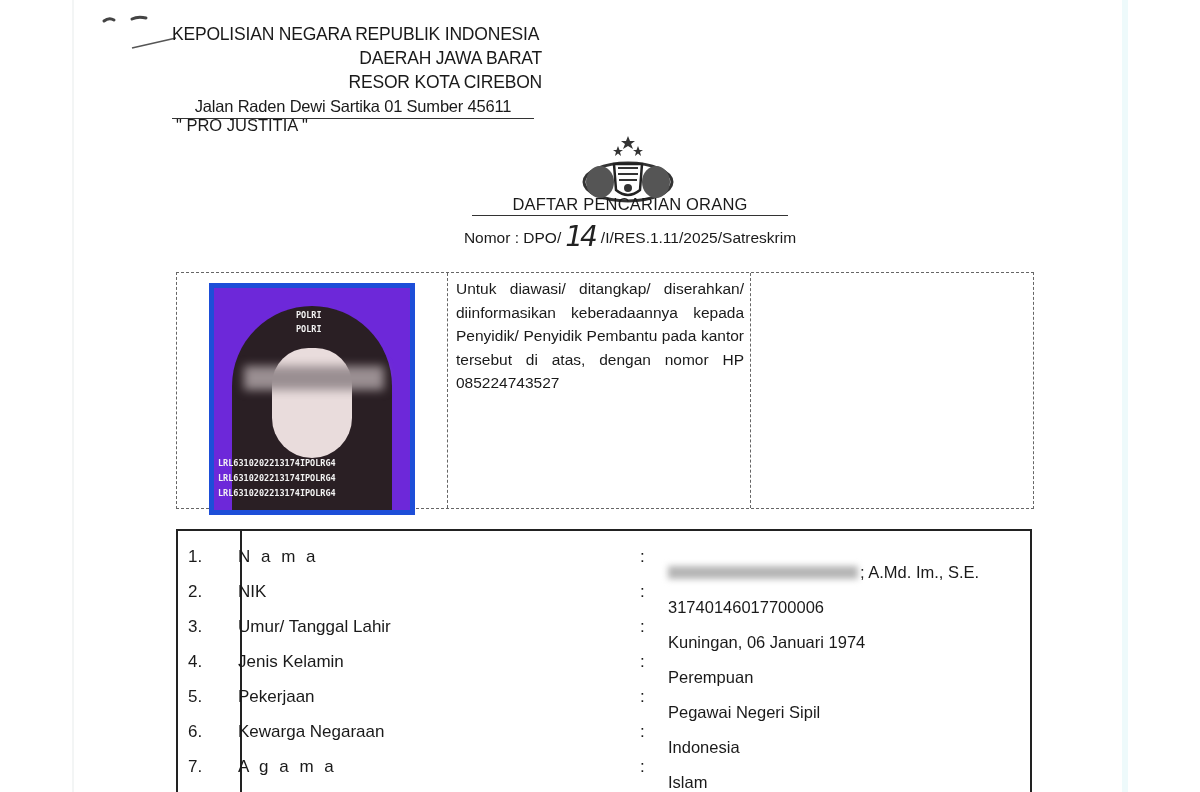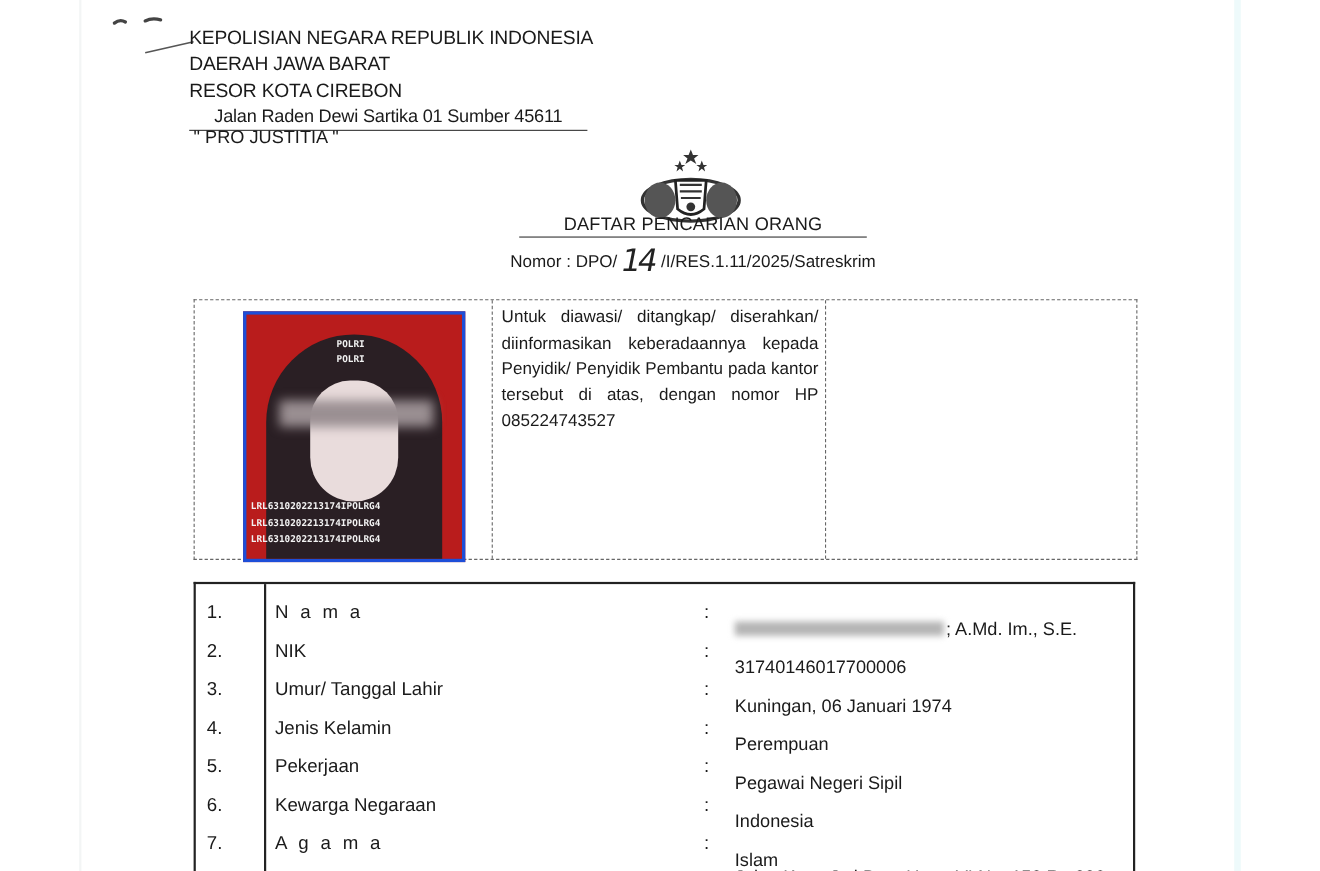--- a/index.html
+++ b/index.html
@@ -17,21 +17,21 @@
     .page-edge-right {
       position: absolute; left: 1122px; top: 0; width: 6px; height: 792px;
       background: #eefafb;
     }
     .scribble { position: absolute; left: 100px; top: 12px; }
     .header {
       position: absolute; left: 172px; top: 22px; width: 370px;
       font-size: 17.5px; line-height: 24px; letter-spacing: -0.2px;
     }
     .header .l1 { text-align: left; }
-    .header .c { text-align: left; }
+    .header .c { text-align: right; }
     .header .addr {
       text-align: center; font-size: 16.5px;
       border-bottom: 1.5px solid #333; width: 362px;
     }
     .pro-justitia { position: absolute; left: 176px; top: 116px; font-size: 16.5px; }
     .emblem { position: absolute; left: 578px; top: 134px; }
     .title-block {
       position: absolute; left: 440px; top: 195px; width: 380px; text-align: center;
     }
     .title {
@@ -44,22 +44,22 @@
       color: #222; letter-spacing: -3px; margin: 0 6px 0 4px; vertical-align: -3px;
     }
     .top-table {
       position: absolute; left: 176px; top: 272px; width: 856px; height: 235px;
       border: 1px dashed #666; display: flex;
     }
     .cell-photo {
       width: 270px; border-right: 1px dashed #666; position: relative;
     }
     .photo {
-      position: absolute; left: 44px; top: 10px; width: 196px; height: 222px;
-      border: 3px solid #1d4ed8; background: #b91c1c; overflow: hidden;
+      position: absolute; left: 32px; top: 10px; width: 196px; height: 222px;
+      border: 5px solid #1d4ed8; background: #6d28d9; overflow: hidden;
     }
     .photo .hair {
       position: absolute; left: 18px; top: 18px; width: 160px; height: 220px;
       border-radius: 80px 80px 10px 10px; background: #2a1f24;
     }
     .photo .face {
       position: absolute; left: 58px; top: 60px; width: 80px; height: 110px;
       border-radius: 40px 40px 44px 44px; background: #e9dcdc;
     }
     .photo .blur-bar {
@@ -80,21 +80,21 @@
       position: absolute; left: 176px; top: 529px; width: 852px; height: 280px;
       border: 2px solid #222; border-bottom: none;
     }
     .col-sep {
       position: absolute; left: 62px; top: 0; width: 1.5px; height: 100%; background: #222;
     }
     .row {
       position: absolute; left: 0; width: 100%; height: 35px; font-size: 17px;
     }
     .row .num { position: absolute; left: 10px; top: 8px; }
-    .row .label { position: absolute; left: 72px; top: 8px; }
+    .row .label { position: absolute; left: 60px; top: 8px; }
     .row .label.spaced { letter-spacing: 3px; }
     .row .colon { position: absolute; left: 462px; top: 8px; }
     .row .value { position: absolute; left: 490px; top: 24px; font-size: 16.5px; }
     .redacted {
       display: inline-block; width: 190px; height: 13px; vertical-align: -1px;
       background: #b5b5b5; filter: blur(3px); margin-right: 2px;
     }
     .row8-partial {
       position: absolute; left: 490px; top: 258px; font-size: 16.5px; color: #222;
       clip-path: inset(0 0 45% 0);

